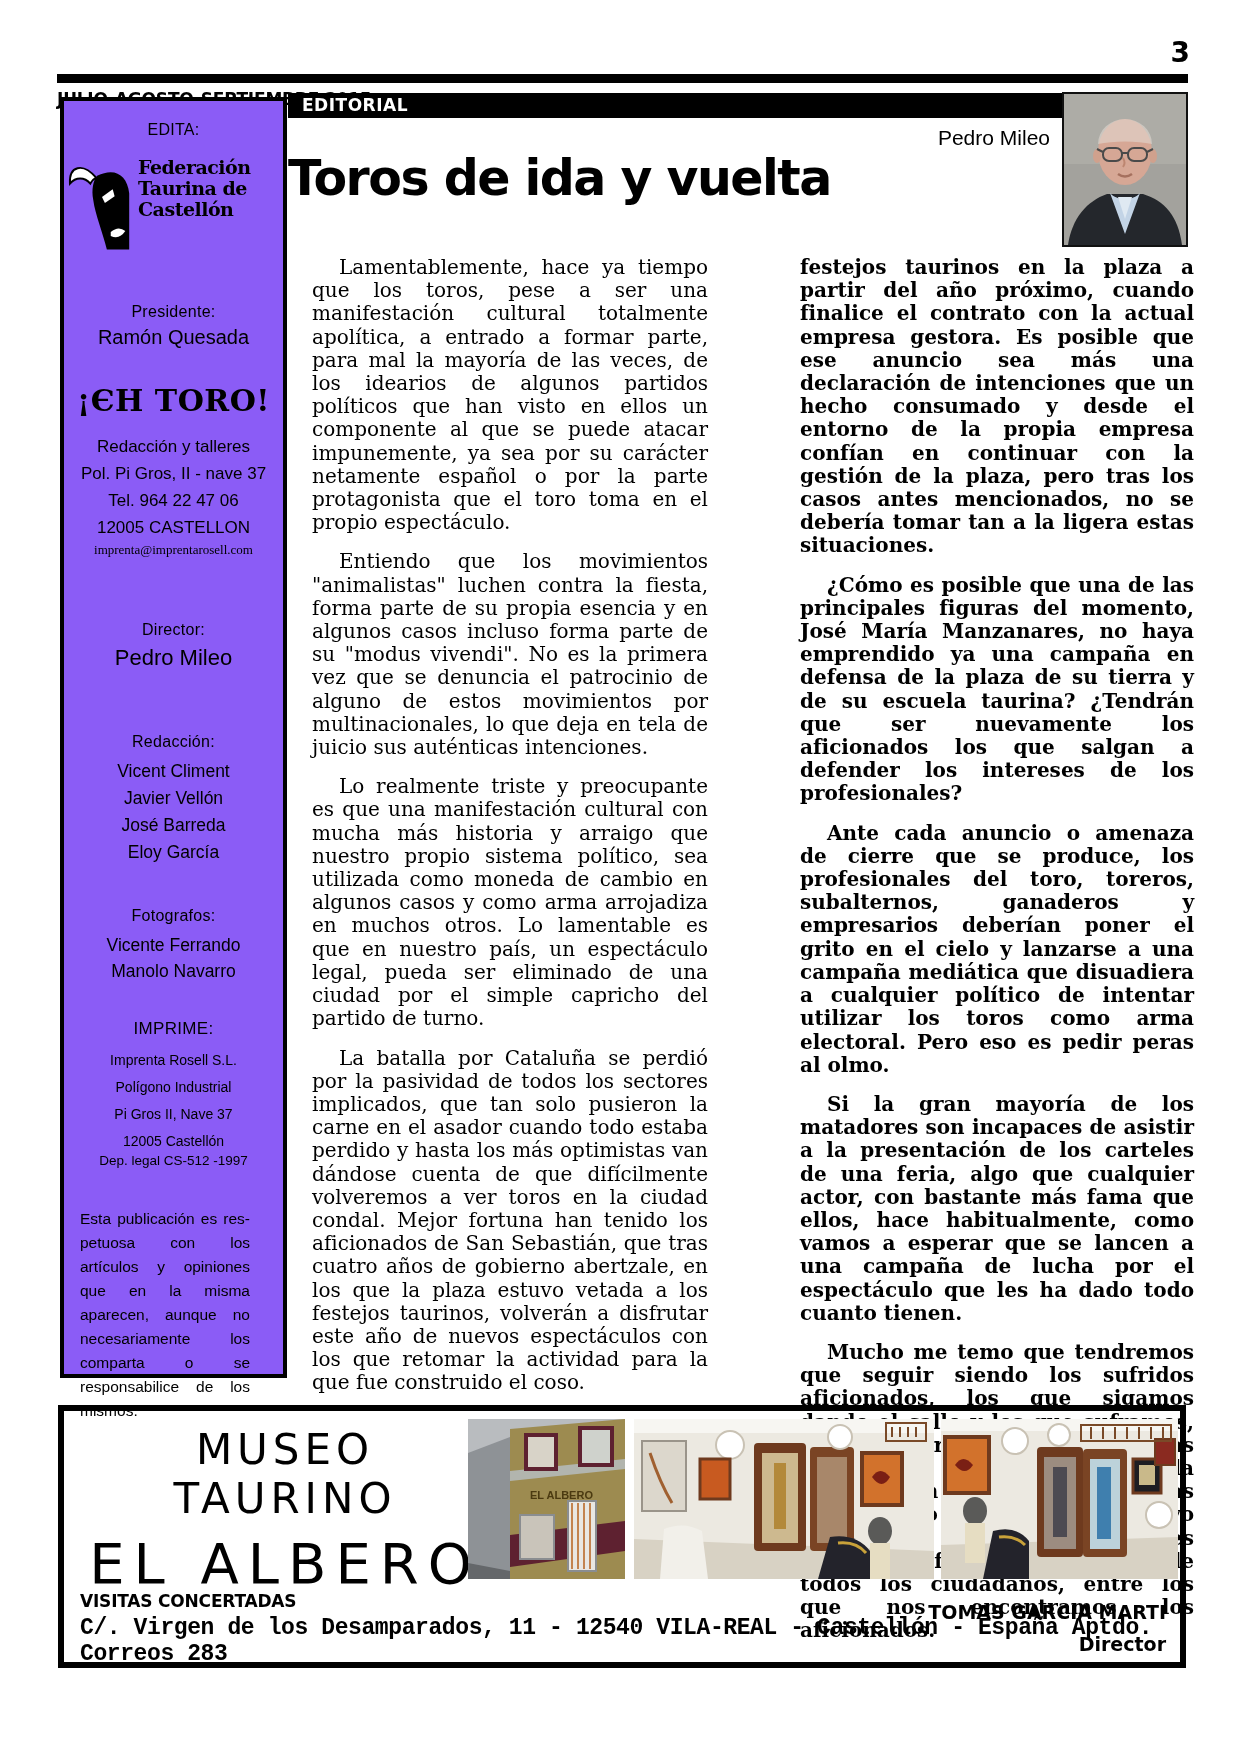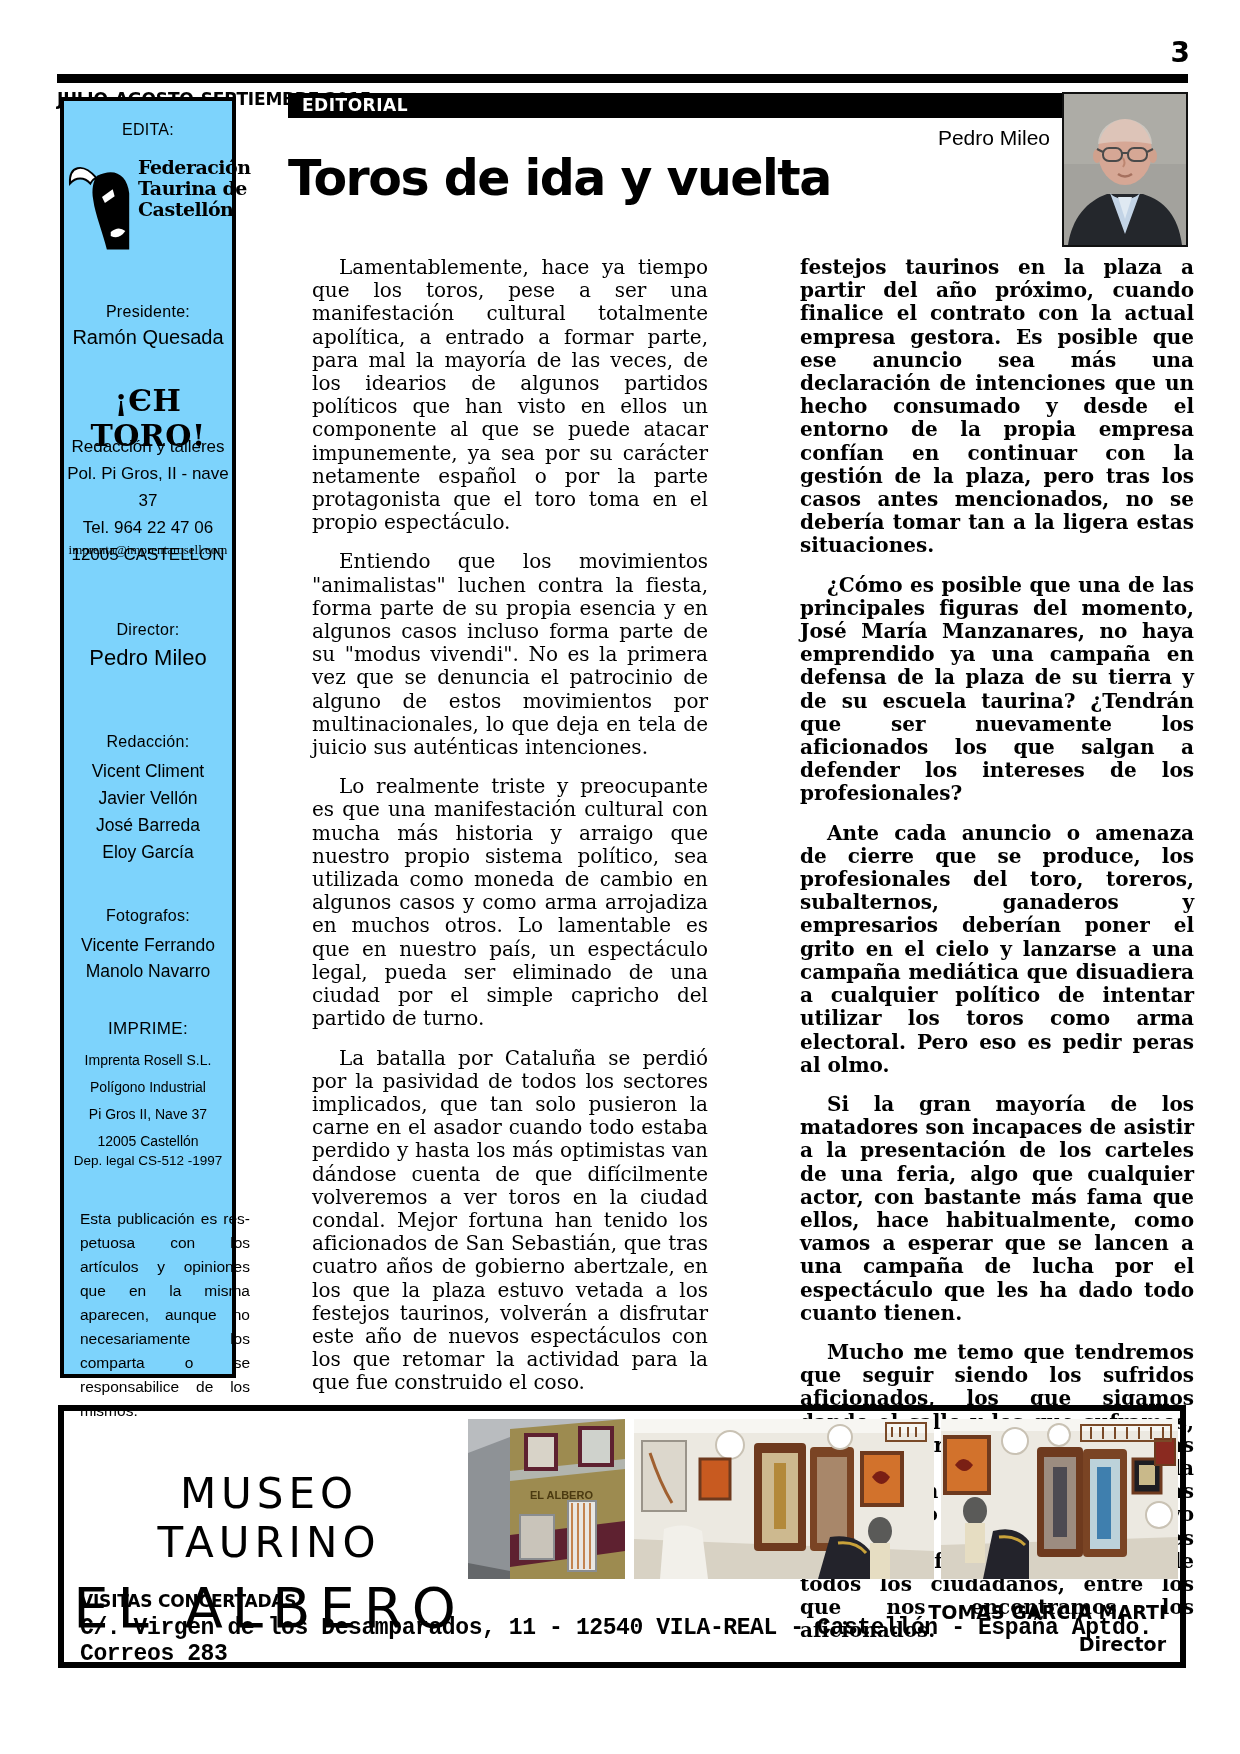--- a/index.html
+++ b/index.html
@@ -7,22 +7,22 @@
         font-family:"Liberation Sans",sans-serif;color:#000;}
 
   
   .issue{position:absolute;left:57px;top:46px;font-size:17px;font-weight:bold;
          letter-spacing:-0.2px;font-family:"DejaVu Sans",sans-serif;margin-top:43px;}
   .pagenum{position:absolute;right:50px;top:36px;font-size:28px;font-weight:bold;
            font-family:"DejaVu Sans",sans-serif;}
   .hrule{position:absolute;left:57px;top:74px;width:1131px;height:9px;background:#000;}
 
   
-  .sidebar{position:absolute;left:60px;top:97px;width:176px;height:1281px;
-           background:#7dd3fc;border:4px solid #000;box-sizing:border-box;text-align:center;}
+  .sidebar{position:absolute;left:60px;top:97px;width:227px;height:1281px;
+           background:#8b5cf6;border:4px solid #000;box-sizing:border-box;text-align:center;}
   .sb{position:absolute;left:0;width:100%;}
   .sb-label{font-size:16px;letter-spacing:0.3px;}
   .sb-edita{top:20px;}
   .sb-logo{top:48px;height:120px;}
   .sb-logo .bull{position:absolute;left:4px;top:0;}
   .sb-logo .logo-text{position:absolute;left:74px;top:8px;width:120px;text-align:left;
       font-family:"DejaVu Serif",serif;font-weight:bold;font-size:19px;line-height:21px;
       letter-spacing:-0.5px;}
   .sb-presidente-label{top:202px;}
   .sb-presidente-name{top:225px;font-size:20px;}
@@ -58,22 +58,22 @@
   .col{position:absolute;top:240px;font-family:"DejaVu Serif",serif;}
   .col1{left:296px;width:428px;}
   .col2{left:784px;width:426px;font-weight:bold;}
   .col p{margin:16px;font-size:20px;line-height:23.2px;text-align:justify;text-indent:27px;
          hyphens:auto;}
   .col p.no-indent{text-indent:0;}
 
   
   .ad{position:absolute;left:58px;top:1405px;width:1128px;height:263px;
       border:6px solid #000;box-sizing:border-box;}
-  .ad-title{position:absolute;left:5px;top:14px;width:400px;text-align:center;
-            font-family:"DejaVu Sans",sans-serif;margin-top:44px;}
+  .ad-title{position:absolute;left:21px;top:14px;width:400px;text-align:center;
+            font-family:"DejaVu Sans",sans-serif;}
   .ad-title .l1{font-size:42px;letter-spacing:5px;font-weight:normal;}
   .ad-title .l2{font-size:56px;letter-spacing:9px;font-weight:normal;margin-top:8px;}
   .ad-photo{position:absolute;top:8px;height:160px;}
   .ad-photo svg{display:block;width:100%;height:100%;}
   .ad-p1{left:404px;width:157px;}
   .ad-p2{left:570px;width:300px;}
   .ad-p3{left:877px;width:237px;}
   .ad-visitas{position:absolute;left:16px;top:180px;font-size:17px;font-weight:bold;
               font-family:"DejaVu Sans",sans-serif;letter-spacing:-0.2px;}
   .ad-address{position:absolute;left:16px;top:204px;font-size:23px;font-weight:bold;

